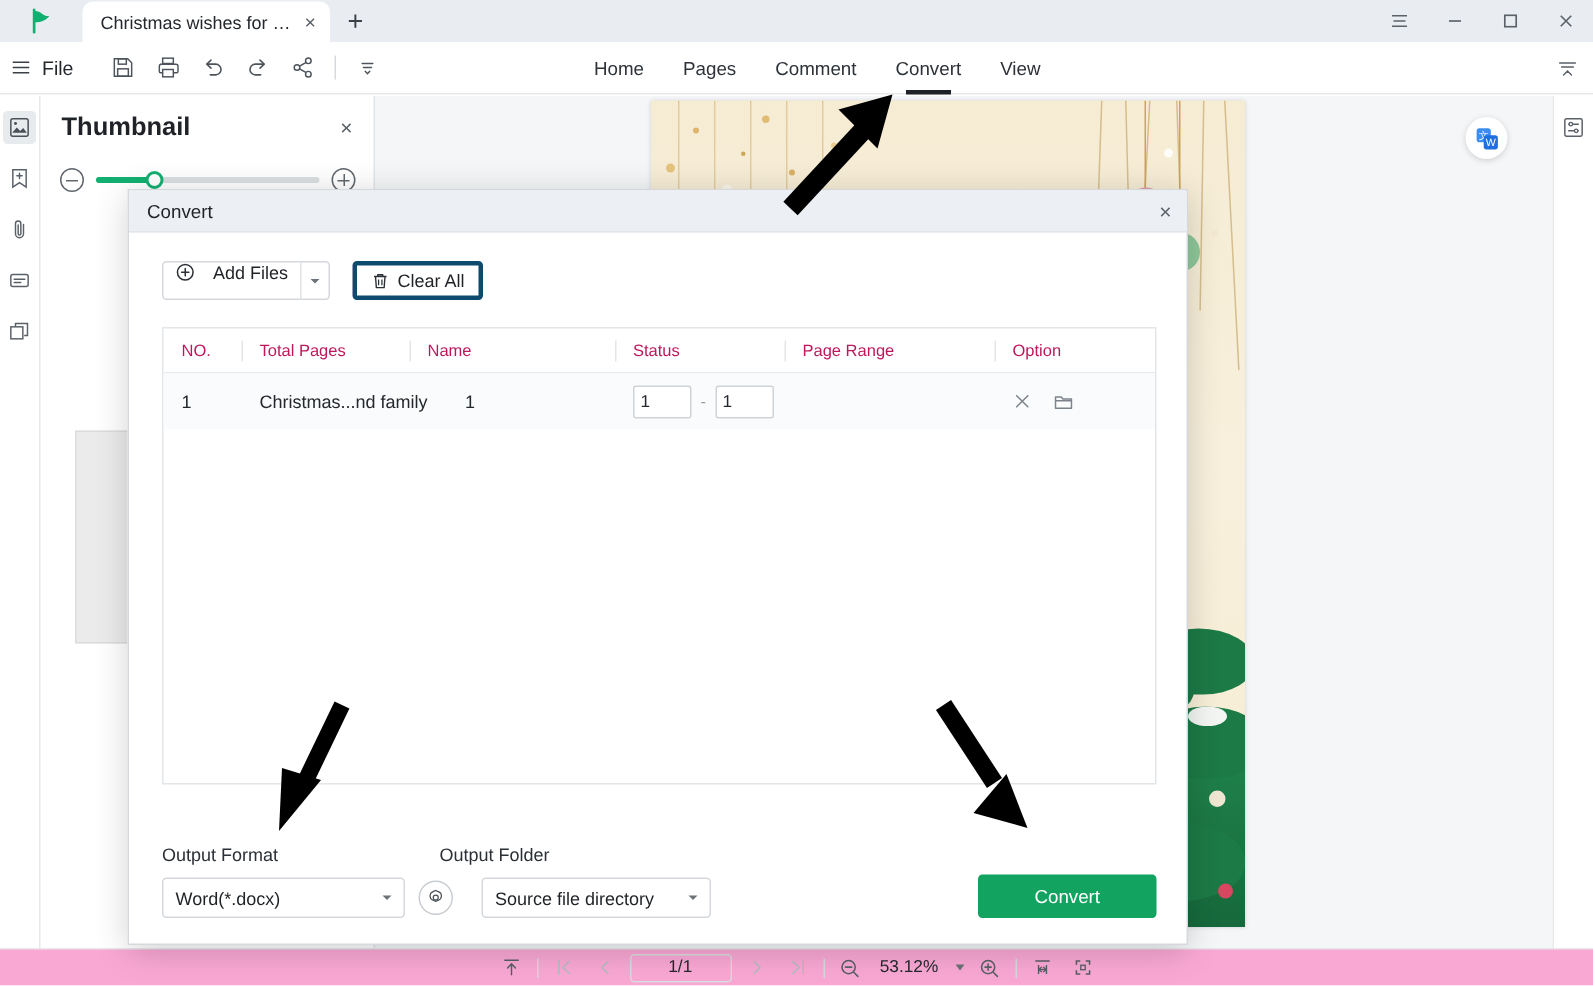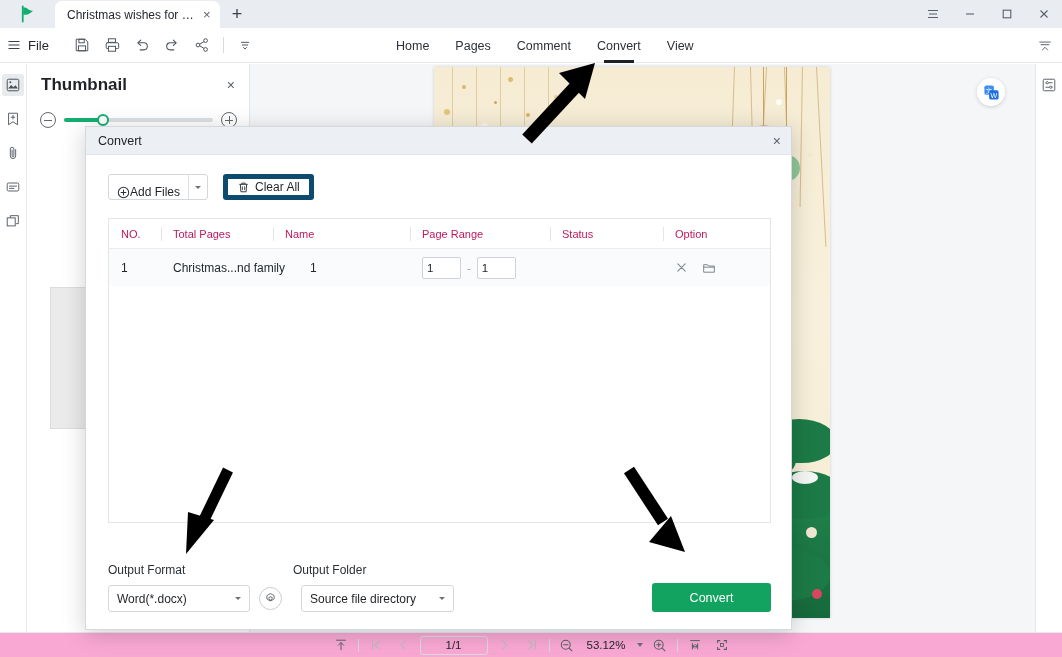--- a/index.html
+++ b/index.html
@@ -294,39 +294,39 @@
   .dlg-close { font-size: 14px; color: #5d636a; cursor: pointer; }
   .dlg-body { padding: 19px 22px 0 22px; position: relative; height: 474px; }
 
   .btn-row { display: flex; align-items: center; gap: 15px; }
   .split-btn {
     display: flex; height: 26px;
     border: 1px solid #d4d8dc; border-radius: 3px;
     overflow: hidden; background: #fff;
   }
   .split-main {
-    display: flex; align-items: flex-end; gap: 0;
+    display: flex; align-items: flex-start; gap: 12px;
     padding: 0 8px; font-size: 12px; color: #1f2327;
     cursor: pointer;
   }
   .split-sep { width: 1px; background: #dfe2e5; }
   .split-arrow {
     width: 18px; display: flex; align-items: center; justify-content: center;
     cursor: pointer;
   }
   .mini-caret {
     width: 0; height: 0;
     border-left: 3px solid transparent;
     border-right: 3px solid transparent;
     border-top: 3.5px solid #6c7279;
   }
   .plain-btn {
     height: 26px; display: flex; align-items: center; gap: 5px;
     padding: 0 9px; font-size: 12px; color: #1f2327;
-    border: 5px solid #0c4a6e; border-radius: 3px;
+    border: 3px solid #0c4a6e; border-radius: 3px;
     background: #fff; cursor: pointer;
   }
 
   .file-table {
     margin-top: 18px;
     width: 663px; height: 305px;
     border: 1px solid #e3e6e9;
   }
   .th-row {
     display: flex; height: 30px; align-items: center;
@@ -369,21 +369,21 @@
   .footer { position: absolute; left: 22px; bottom: 17px; width: 663px; }
   .foot-labels { display: flex; font-size: 12px; color: #2b3036; margin-bottom: 8px; }
   .lbl-format { width: 185px; }
   .foot-controls { display: flex; align-items: center; gap: 9px; }
   .select {
     height: 27px; border: 1px solid #d4d8dc; border-radius: 3px;
     background: #fff; display: flex; align-items: center;
     padding: 0 8px; font-size: 12px; color: #1f2327;
     cursor: pointer;
   }
-  .sel-format { width: 142px; justify-content: space-between; gap: 12px; }
+  .sel-format { width: 162px; justify-content: space-between; gap: 12px; }
   .sel-folder { width: 153px; justify-content: space-between; margin-left: 10px; }
   .gear-btn {
     width: 23px; height: 23px; border-radius: 50%;
     border: 1px solid #c9cdd2;
     display: flex; align-items: center; justify-content: center;
     cursor: pointer;
   }
   .convert-btn {
     position: absolute; right: 0; bottom: 0;
     width: 119px; height: 29px; border-radius: 3px;
@@ -727,22 +727,22 @@
           </svg>
           <span>Clear All</span>
         </div>
       </div>
 
       <div class="file-table">
         <div class="th-row">
           <div class="th col-no">NO.</div>
           <div class="th col-pages">Total Pages</div>
           <div class="th col-name">Name</div>
+          <div class="th col-status">Status</div>
           <div class="th col-range">Page Range</div>
-          <div class="th col-status">Status</div>
           <div class="th col-option">Option</div>
         </div>
 
         <div class="td-row">
           <div class="td col-no">1</div>
           <div class="td col-name">Christmas...nd family</div>
           <div class="td col-pages">1</div>
           <div class="col-range range-wrap">
             <div class="range-input">1</div>
             <span class="range-dash">-</span>

